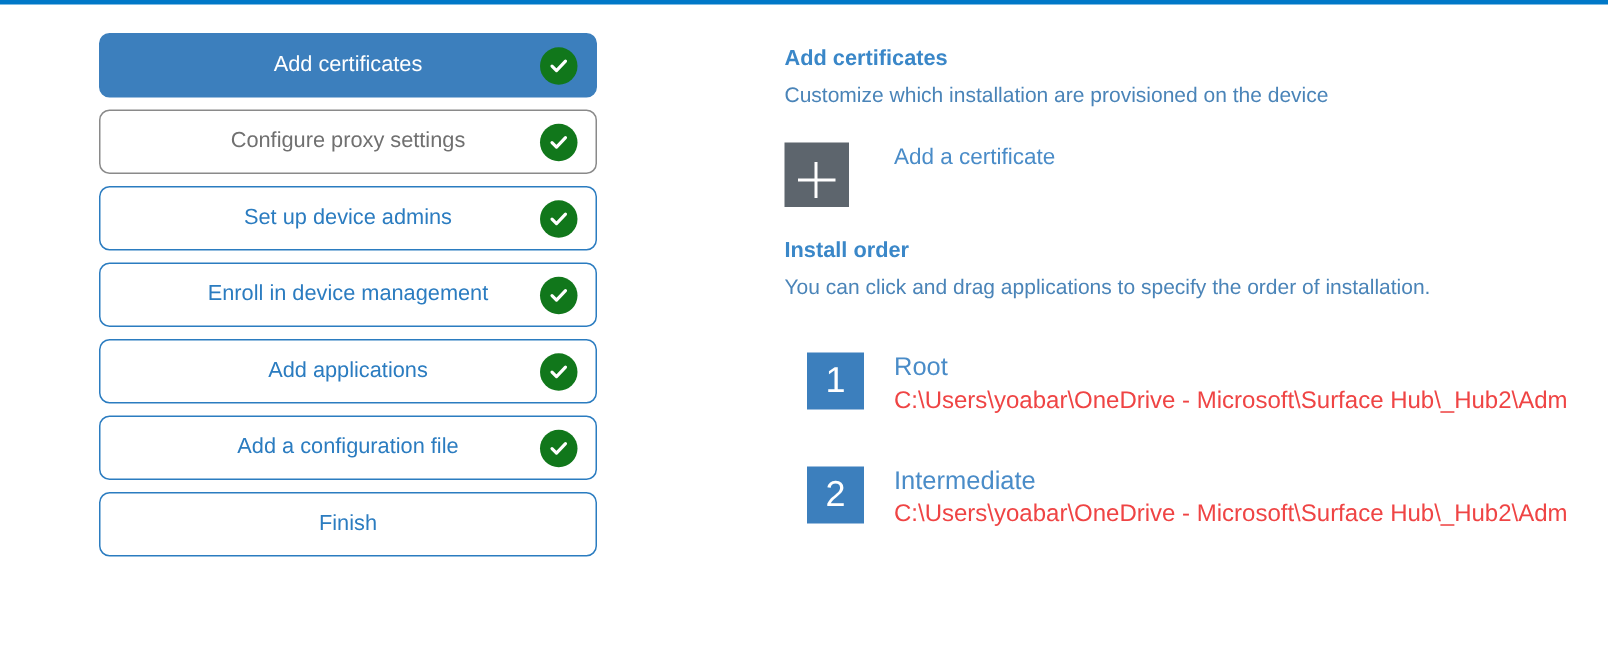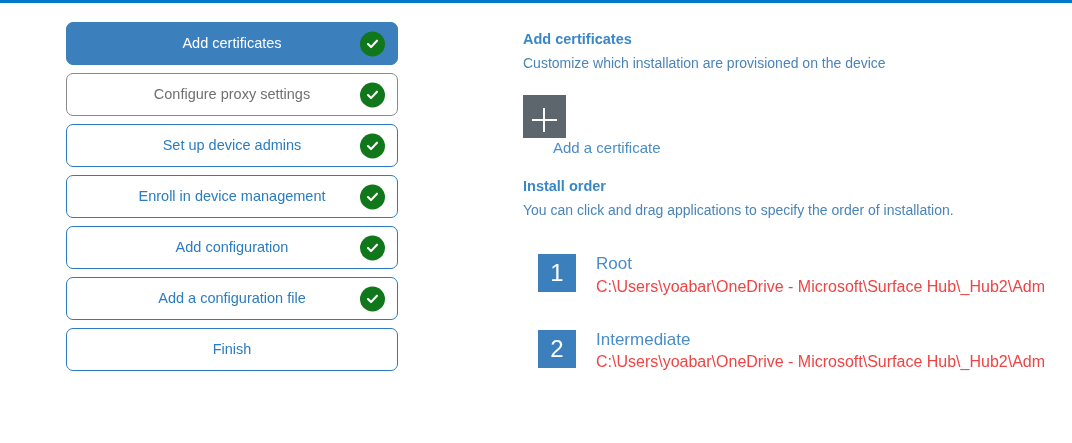--- a/index.html
+++ b/index.html
@@ -105,21 +105,20 @@
     margin: 5px 0 0 0;
     line-height: 1.3;
   }
 
   .add-cert-row {
     display: flex;
     align-items: flex-start;
     margin-top: 23px;
     cursor: pointer;
     width: 200px;
-    flex-direction: column;
   }
   .plus-tile {
     position: relative;
     width: 43px;
     height: 43px;
     background: #5d656d;
     flex: 0 0 auto;
   }
   .plus-tile::before,
   .plus-tile::after {
@@ -217,21 +216,21 @@
   <div class="step">
     <span class="step-label">Enroll in device management</span>
     <span class="check">
       <svg width="15" height="15" viewBox="0 0 15 15">
           <path d="M3 7.6 L6 10.6 L12 4.2" stroke="#ffffff" stroke-width="2.1" fill="none" stroke-linecap="round" stroke-linejoin="round"></path>
         </svg>
     </span>
   </div>
 
   <div class="step">
-    <span class="step-label">Add configuration</span>
+    <span class="step-label">Add applications</span>
     <span class="check">
       <svg width="15" height="15" viewBox="0 0 15 15">
           <path d="M3 7.6 L6 10.6 L12 4.2" stroke="#ffffff" stroke-width="2.1" fill="none" stroke-linecap="round" stroke-linejoin="round"></path>
         </svg>
     </span>
   </div>
 
   <div class="step">
     <span class="step-label">Add a configuration file</span>
     <span class="check">

